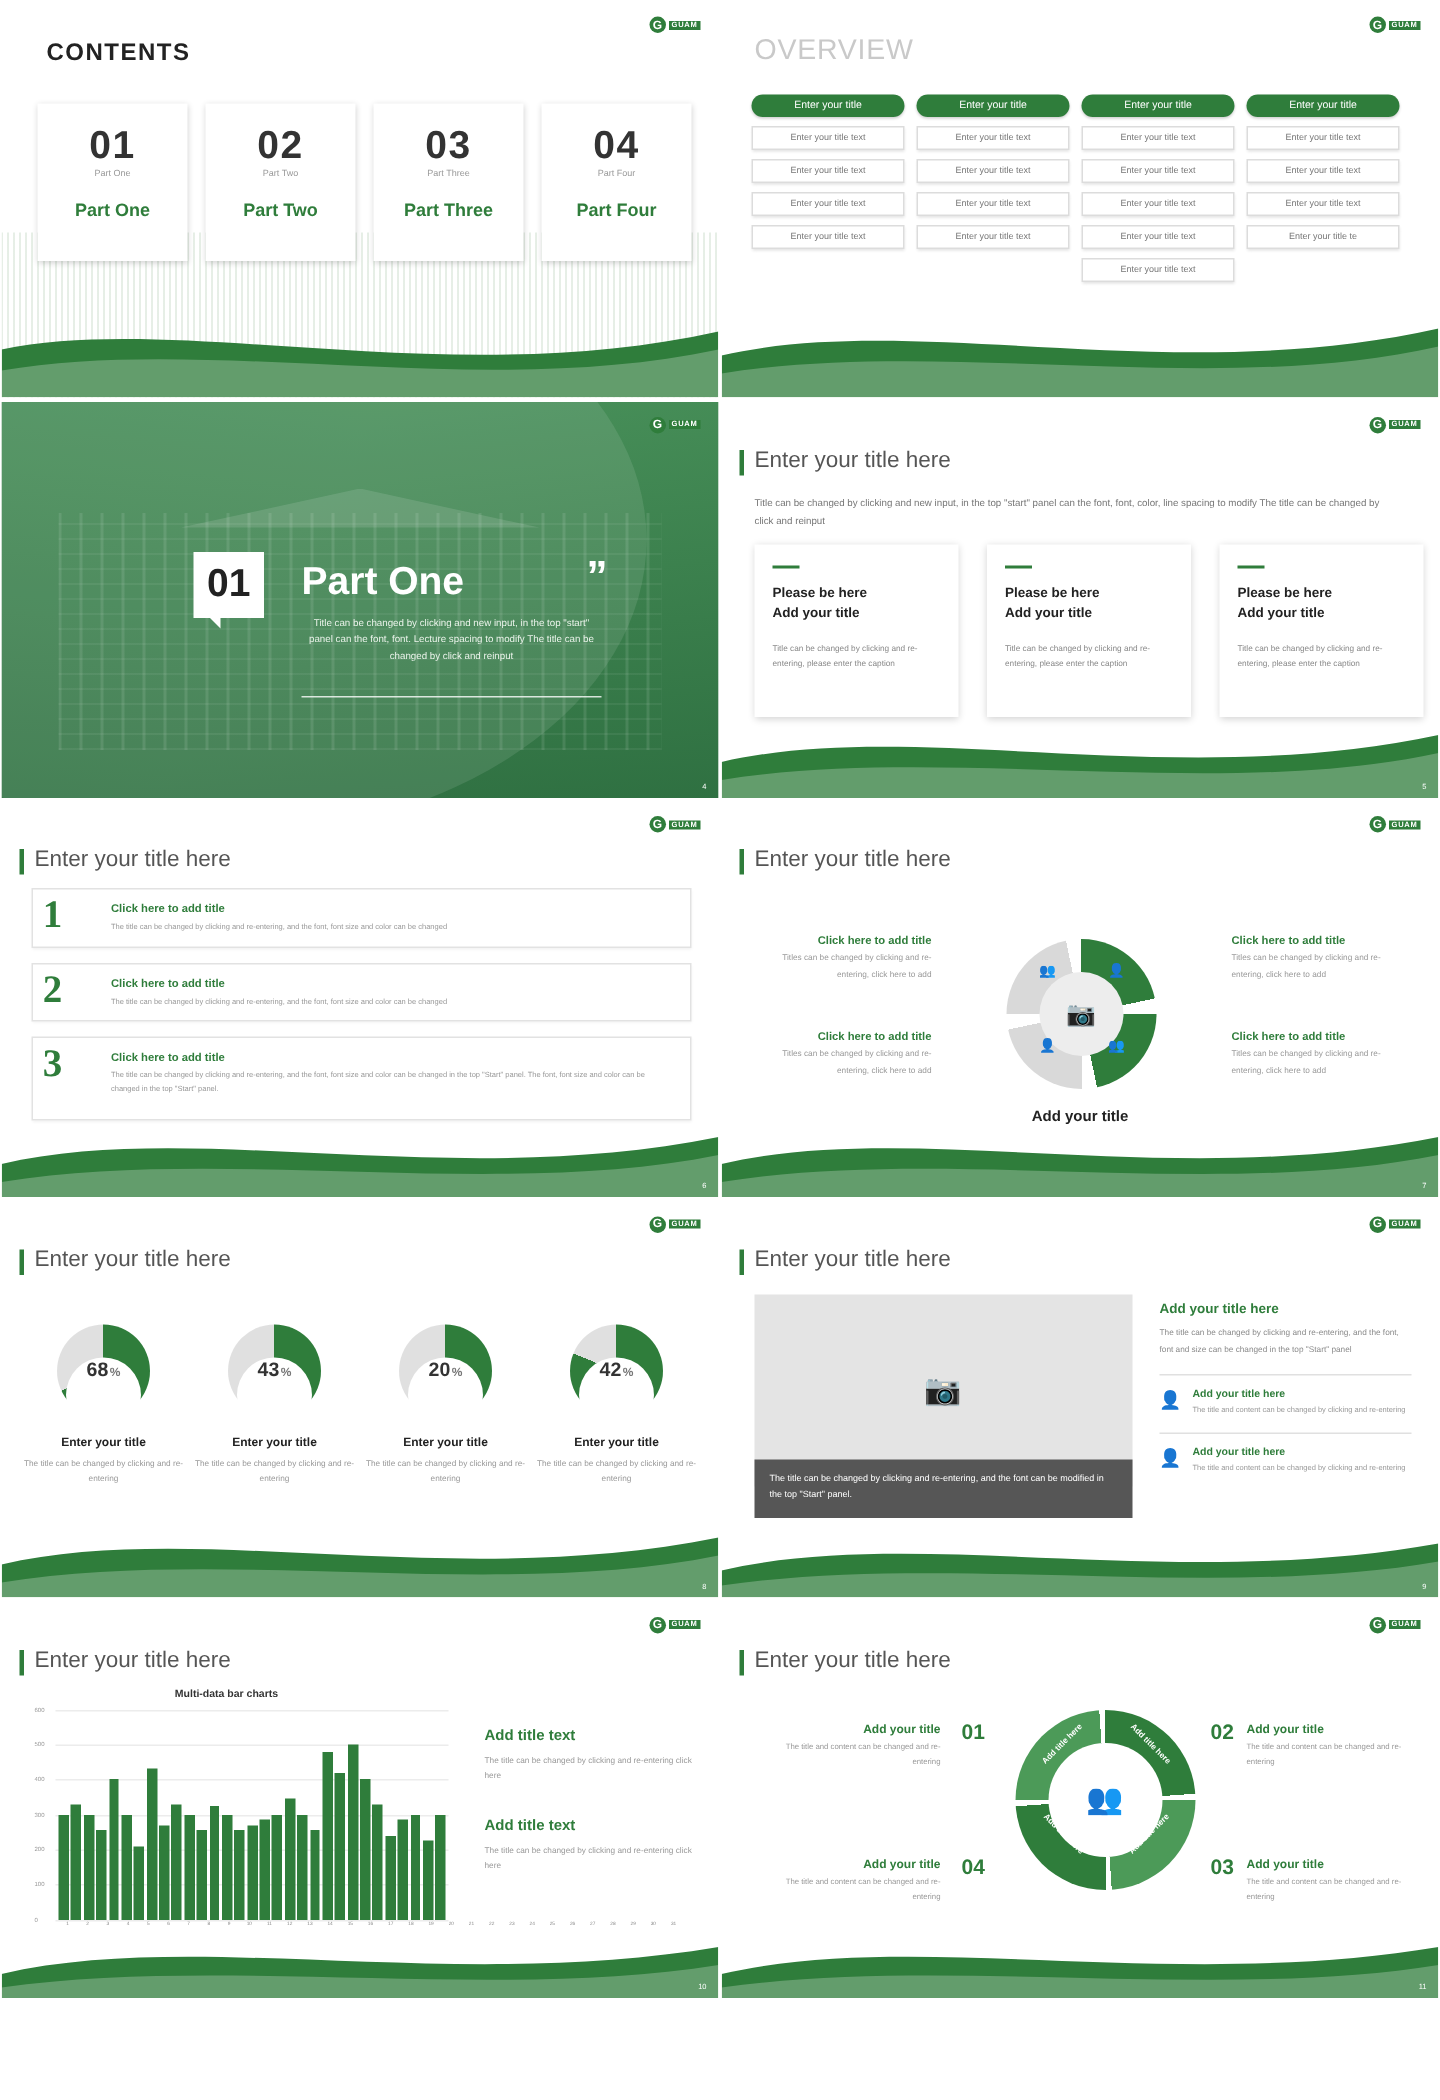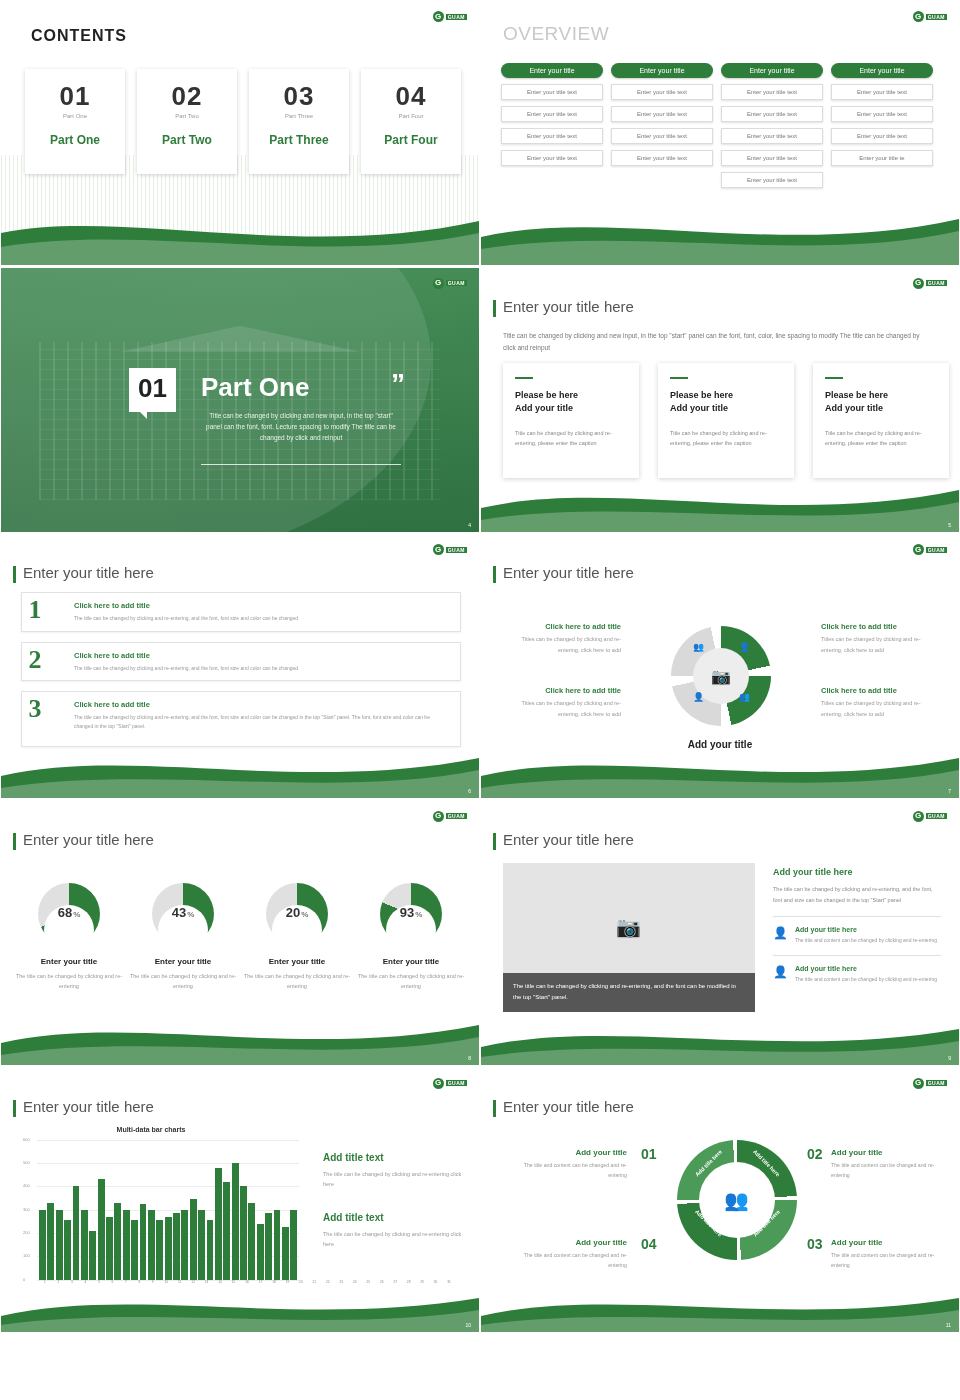--- a/index.html
+++ b/index.html
@@ -516,21 +516,21 @@
               <span>20</span>
               <span class="pct">%</span>
             </div>
         </div>
         <div class="h">Enter your title</div>
         <div class="p">The title can be changed by clicking and re-entering</div>
       </div>
       <div class="s7-item">
         <div class="s7-ring" style="background:conic-gradient(#2f7d3b 0 292deg,#e0e0e0 292deg 360deg);">
           <div class="inner">
-              <span>93</span>
+              <span>42</span>
               <span class="pct">%</span>
             </div>
         </div>
         <div class="h">Enter your title</div>
         <div class="p">The title can be changed by clicking and re-entering</div>
       </div>
     </div>
     <div class="pagenum">8</div>
     <div class="wave">
       <svg viewBox="0 0 480 62" preserveAspectRatio="none">

